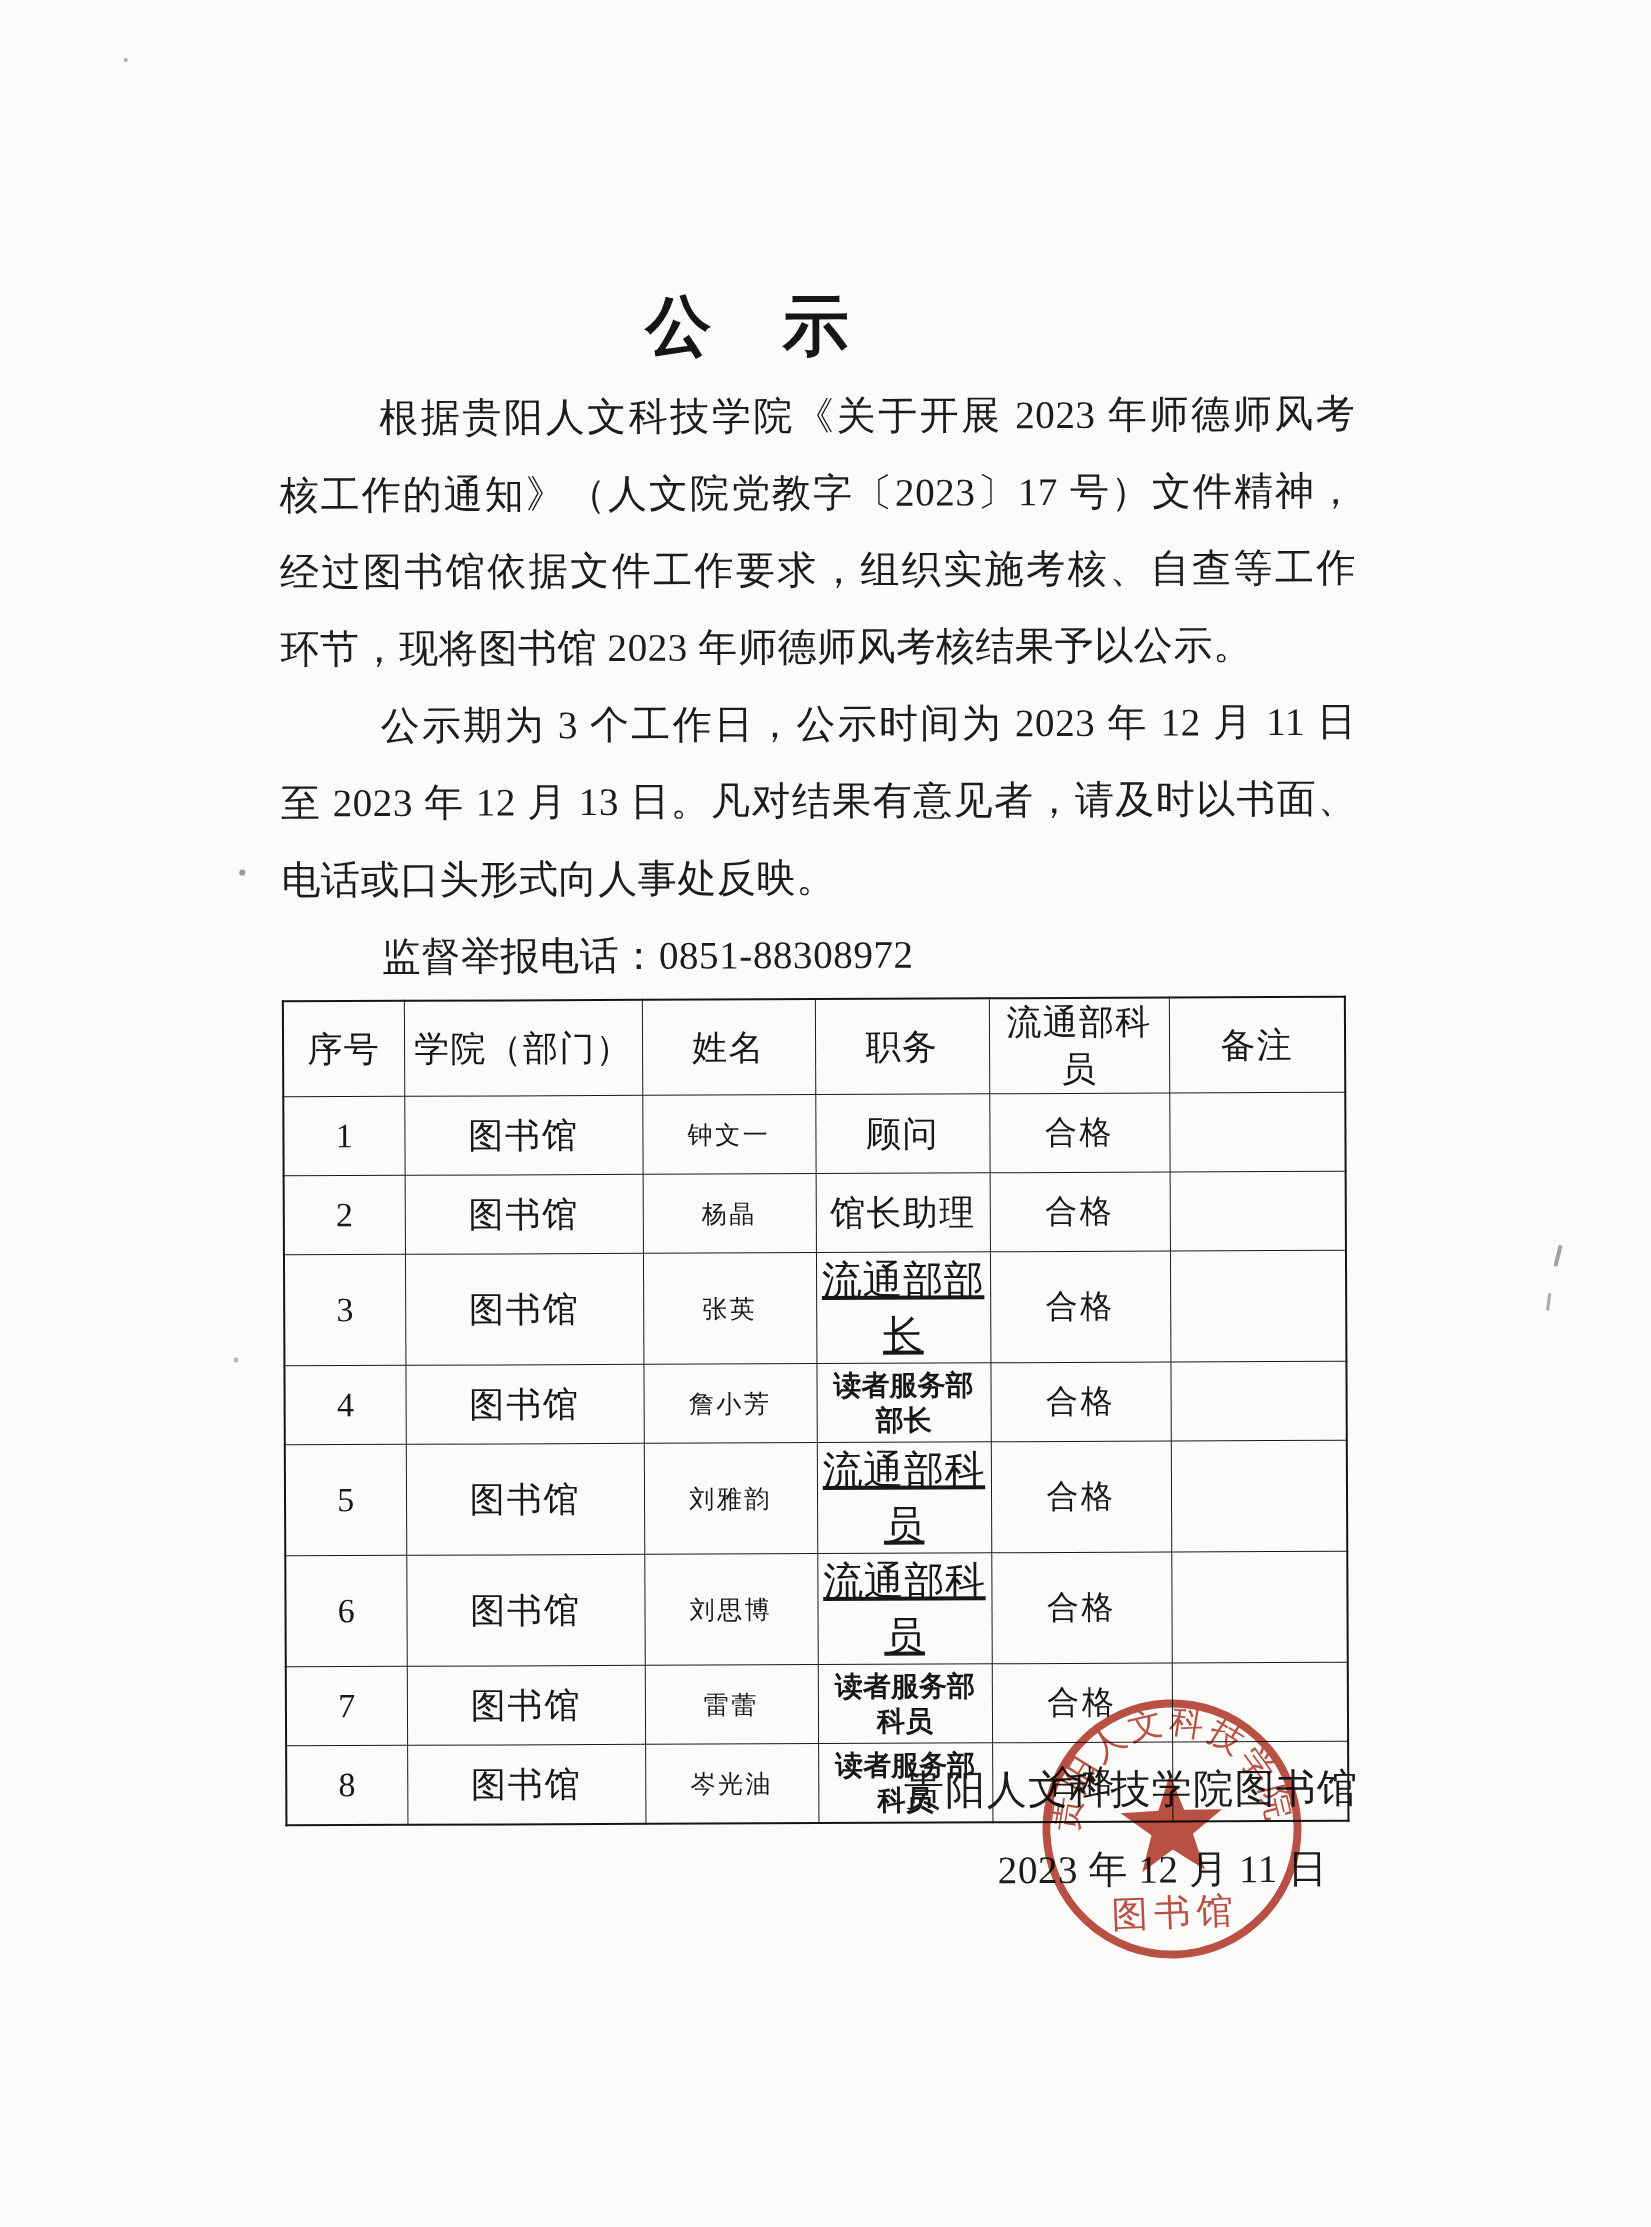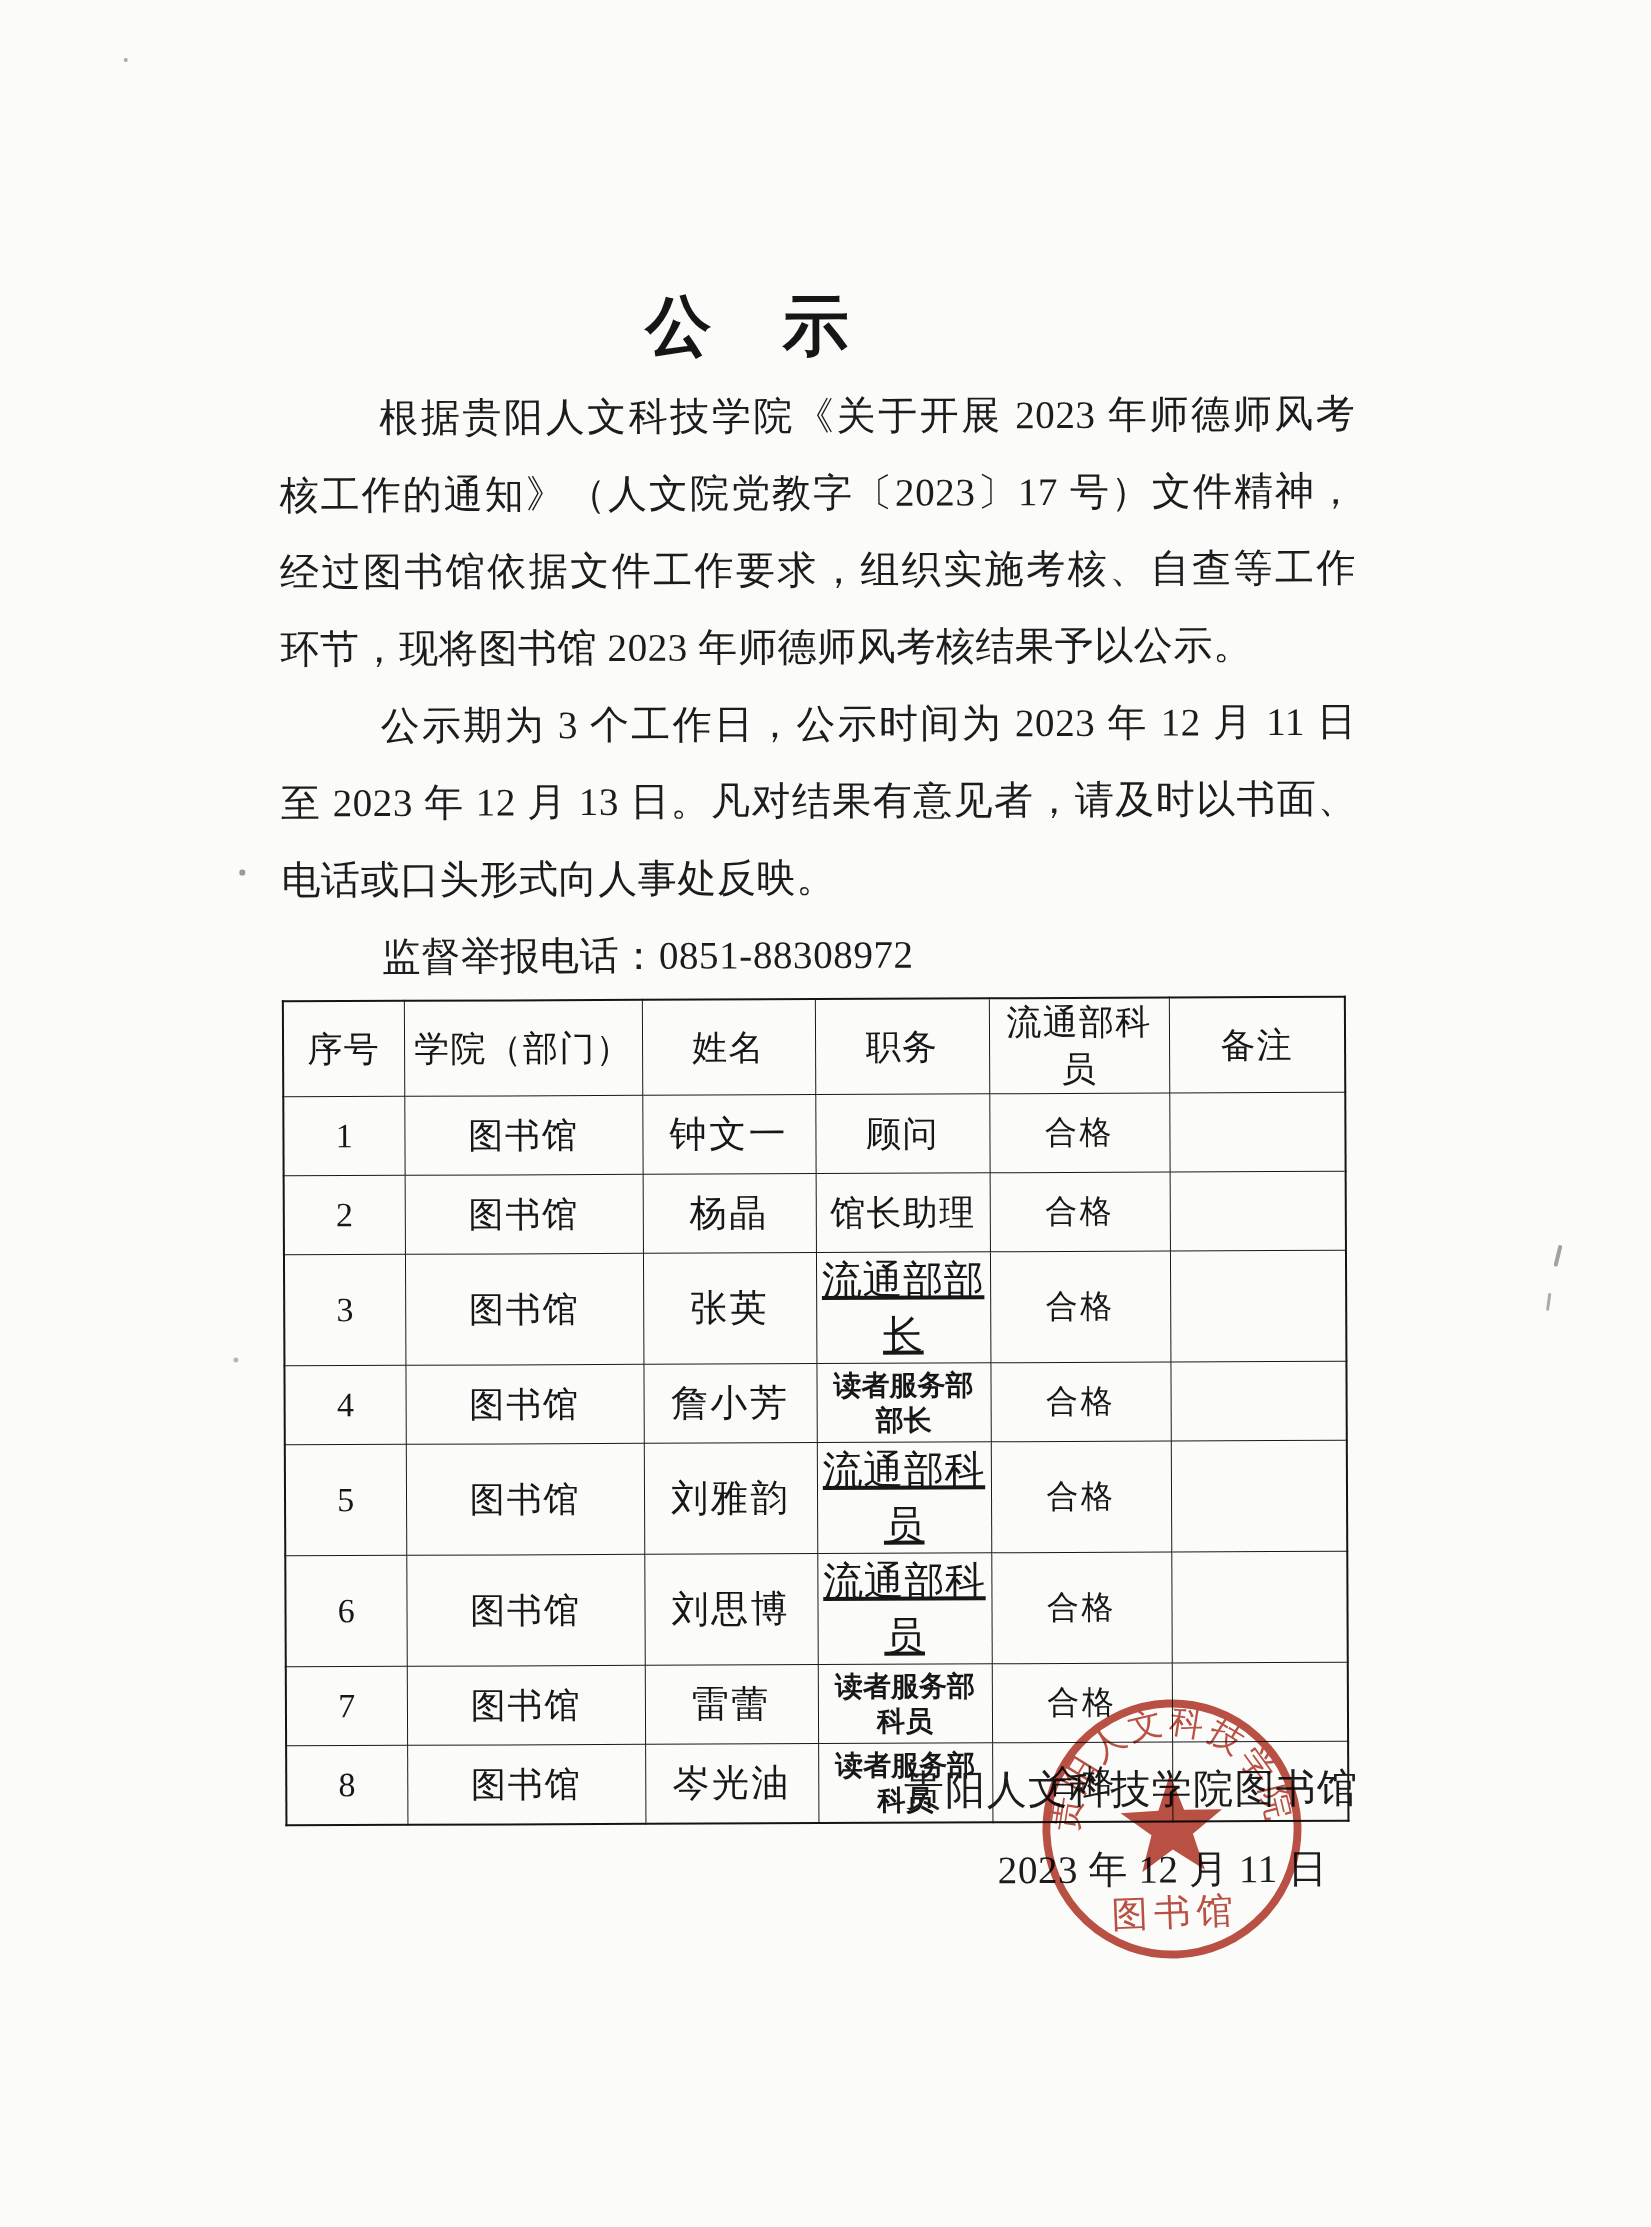--- a/index.html
+++ b/index.html
@@ -47,21 +47,21 @@
     text-align:center;vertical-align:middle;
     padding:0;
     height:78px;
     font-weight:normal;
     color:#171717;
   }
   table.assess{border:2.6px solid #151515;}
   thead th{font-size:35px;letter-spacing:1.3px;}
   td.c-no{font-size:34px;}
   td.c-dept{font-size:35px;letter-spacing:1.9px;}
-  td.c-name{font-size:37px;letter-spacing:2.6px;}
+  td.c-name{font-size:25px;letter-spacing:2.6px;}
   td.c-rating{font-size:32px;letter-spacing:2.6px;}
   td.c-pos.pos-a{font-size:35px;letter-spacing:1.3px;margin-top:12px;}
   td.c-pos.pos-b{font-size:40px;letter-spacing:0.6px;text-decoration:underline;}
   td.c-pos.pos-c{font-size:28px;line-height:1.25;}
   td.c-pos.pos-c .pos-text{display:inline-block;max-width:147px;font-weight:bold;}
   
   .sig-org{
     position:absolute;right:297px;top:1763px;
     font-size:40px;letter-spacing:1.3px;color:#1c1c1c;
   }

